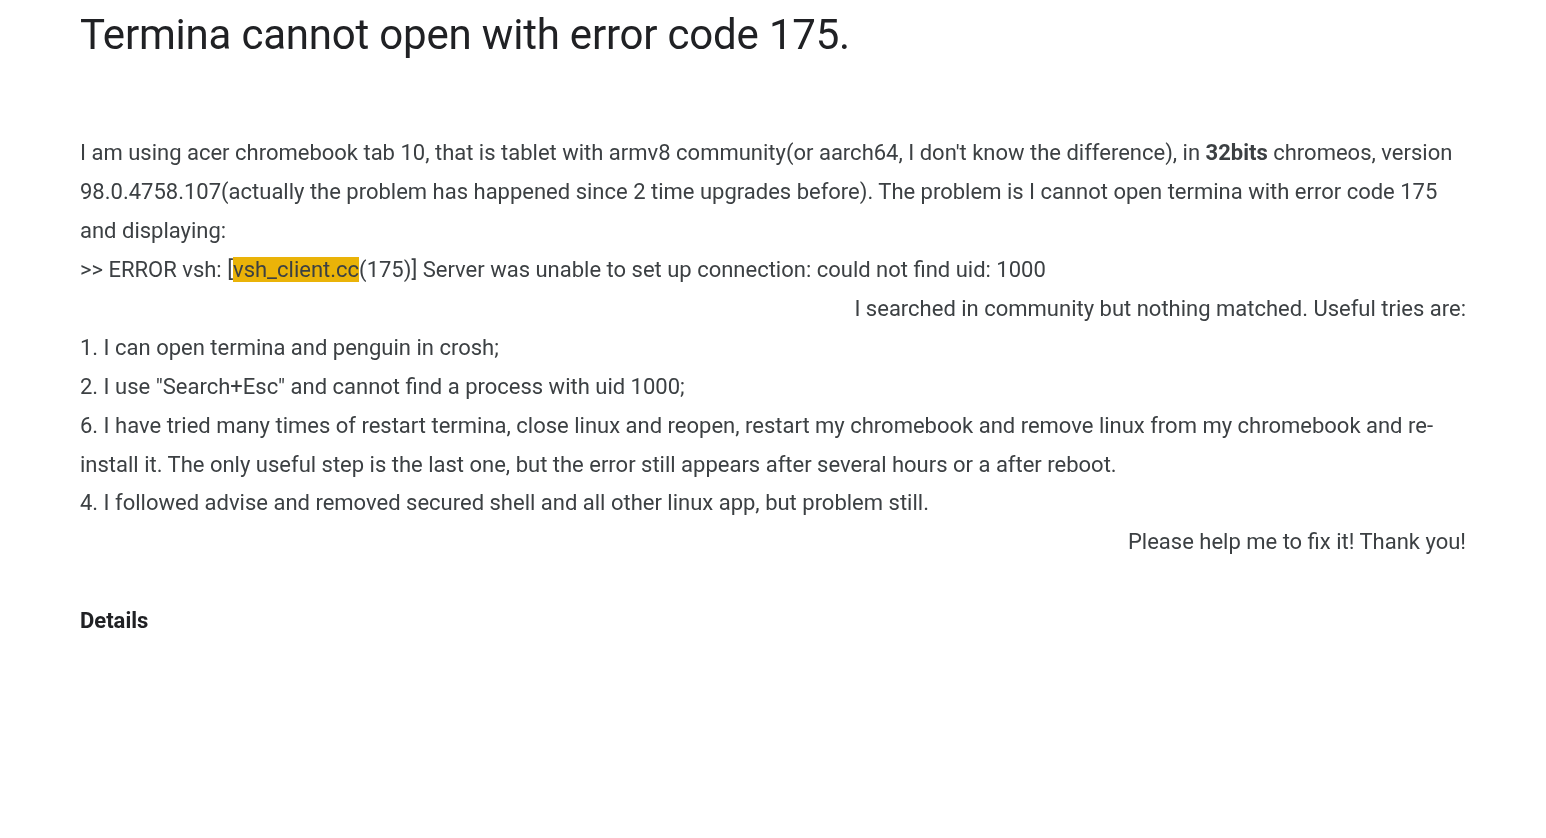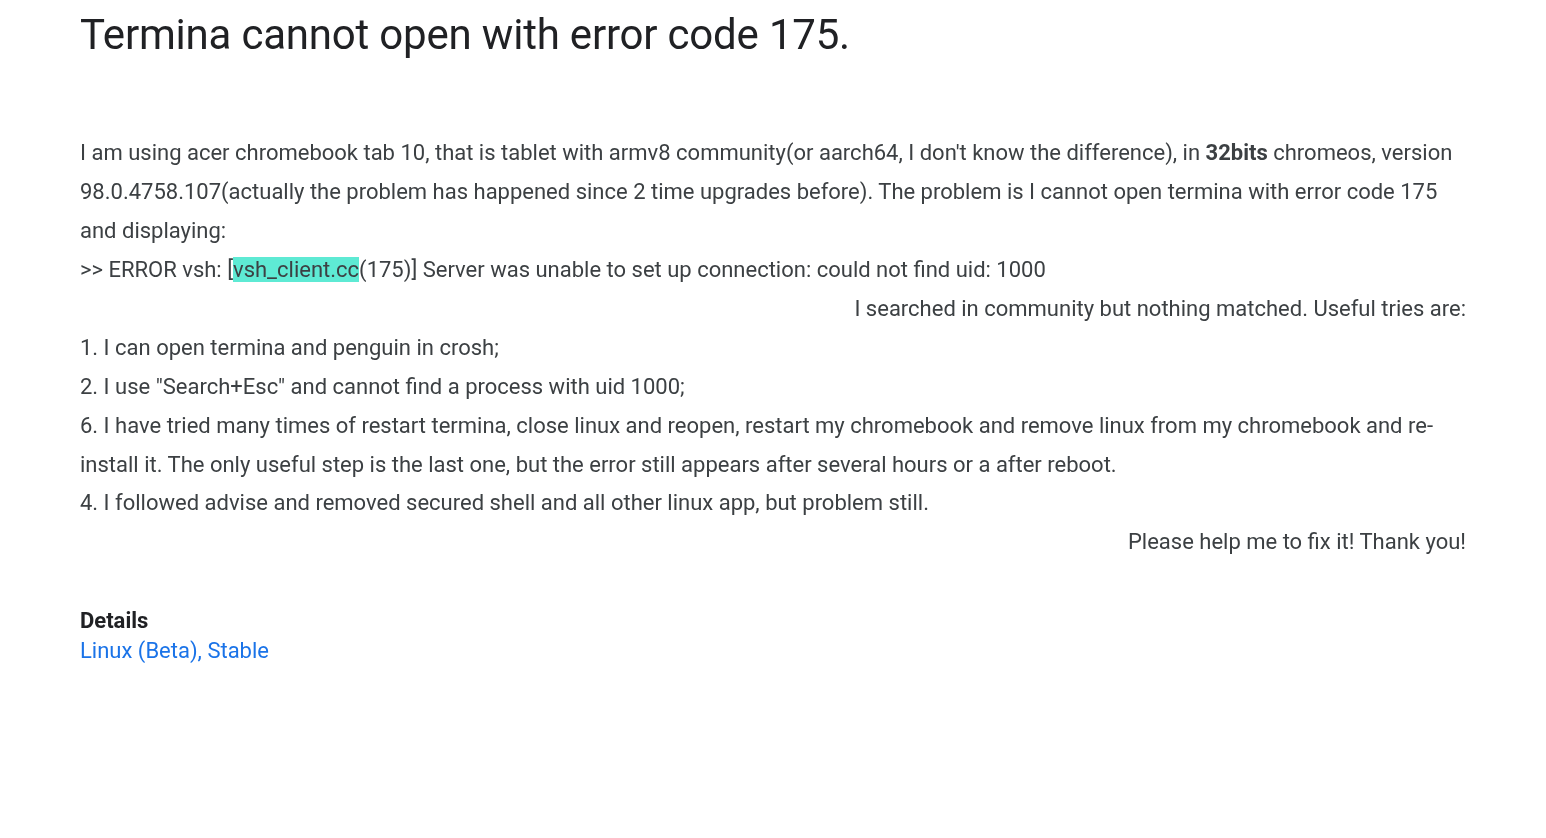--- a/index.html
+++ b/index.html
@@ -32,21 +32,21 @@
       margin: 0;
     }
     .para-gap {
       margin-top: 39px;
       text-align: right;
     }
     .bold {
       font-weight: 700;
     }
     .highlight {
-      background-color: #5eead4;
+      background-color: #eab308;
     }
     .details-section {
       margin-top: 46px;
     }
     .details-label {
       font-size: 22px;
       font-weight: 700;
       color: #202124;
       font-family: Roboto, Arial, sans-serif;
     }
@@ -81,16 +81,13 @@
   <p>1. I can open termina and penguin in crosh;</p>
   <p>2. I use "Search+Esc" and cannot find a process with uid 1000;</p>
   <p>6. I have tried many times of restart termina, close linux and reopen, restart my chromebook and remove linux from my chromebook and re-install it. The only useful step is the last one, but the error still appears after several hours or a after reboot.</p>
   <p>4. I followed advise and removed secured shell and all other linux app, but problem still.</p>
 
   <p class="para-gap">Please help me to fix it! Thank you!</p>
 </div>
 
 <div class="details-section">
   <div class="details-label">Details</div>
-  <div class="details-links">
-    <a class="link">Linux (Beta)</a><span class="comma">, </span><a class="link">Stable</a>
-  </div>
 </div>
 
 </body></html>

